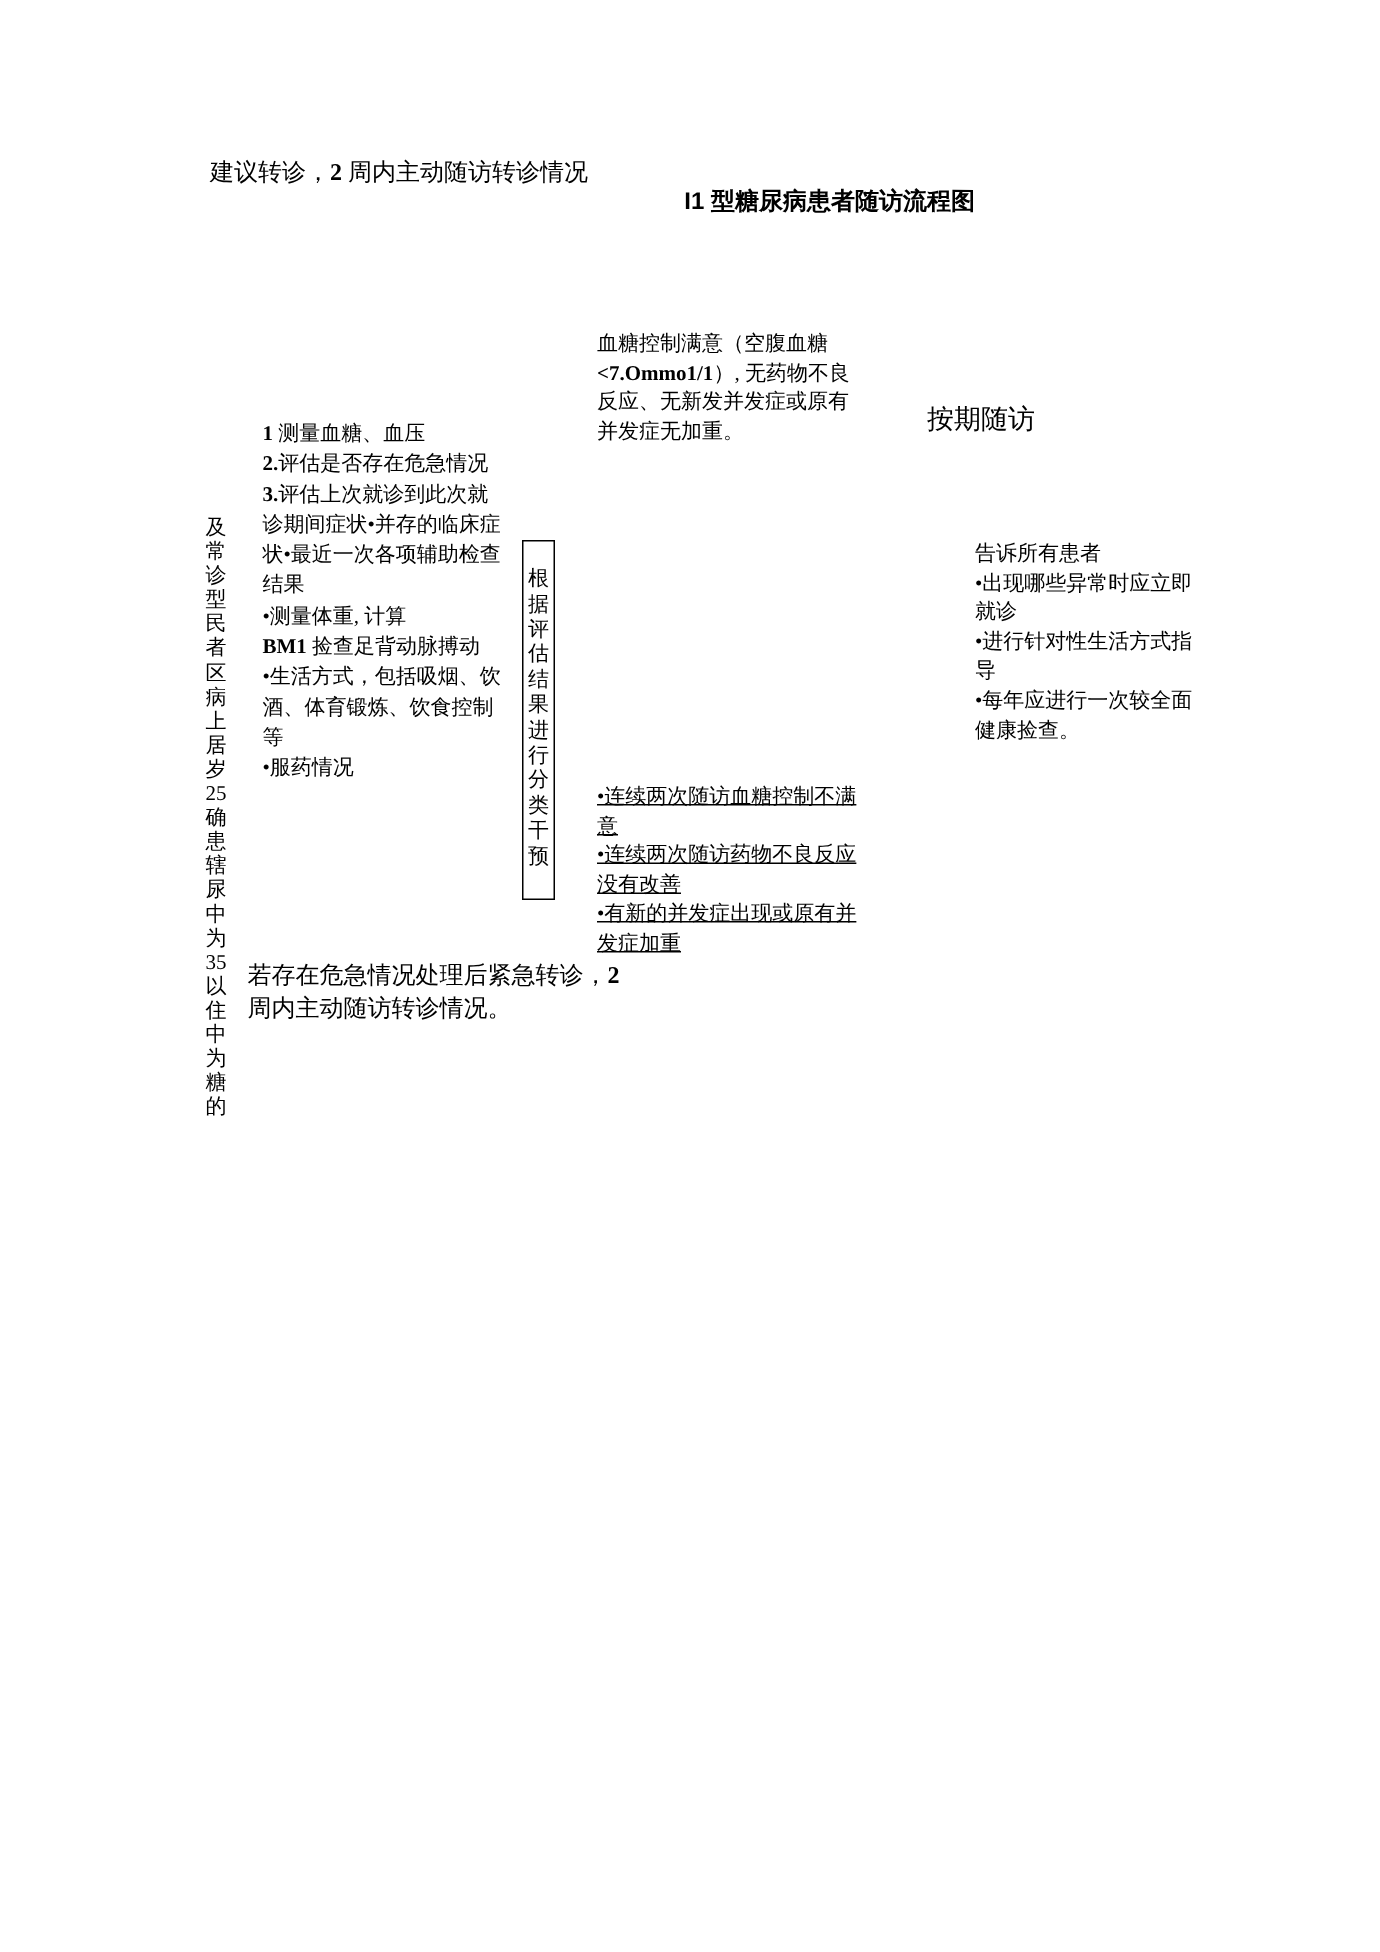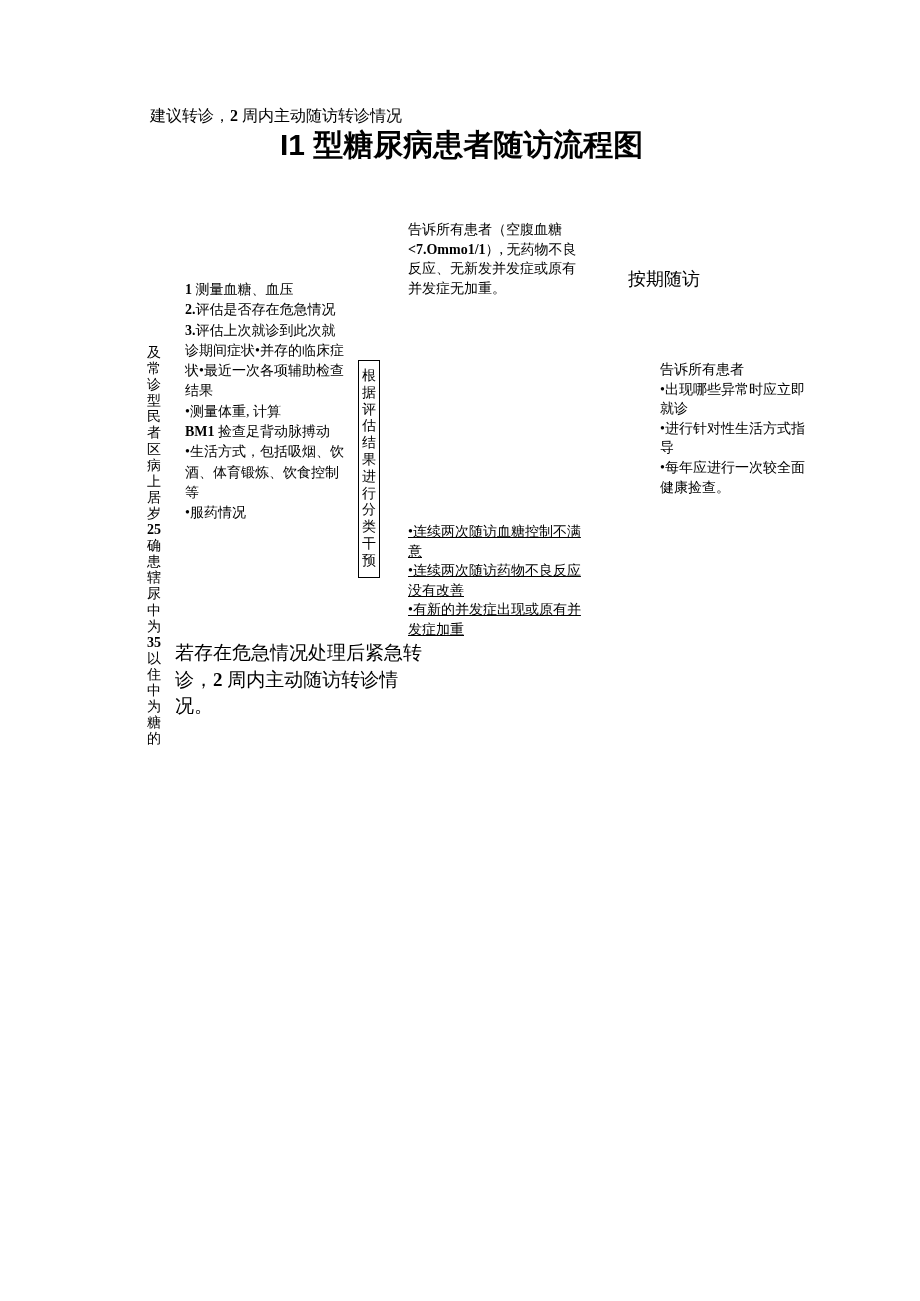--- a/index.html
+++ b/index.html
@@ -9,71 +9,71 @@
     background: #fff;
     font-family: "SimSun", "宋体", serif;
     color: #000;
     font-size: 14px;
     line-height: 1.4;
   }
   .page {
     position: relative;
     width: 756px;
     height: 1301px;
-    margin-left: 10px;
   }
   .header-line {
     position: absolute;
     left: 140px;
     top: 105px;
     font-size: 16px;
   }
   .title {
     position: absolute;
     left: 270px;
     top: 125px;
     width: 380px;
-    font-size: 30px;
+    font-size: 16px;
     font-weight: bold;
     font-family: "SimHei","黑体",sans-serif;
     line-height: 1.3;
+    text-align: right;
   }
   .bold { font-weight: bold; }
 
   
   .vbox {
     position: absolute;
     left: 137px;
     top: 345px;
     width: 16px;
     font-size: 14px;
     line-height: 1.15;
     text-align: left;
     word-break: break-all;
   }
-  .vbox .n { font-weight: bold; }
+  .vbox .n { font-weight: normal; }
 
   
   .exam {
     position: absolute;
     left: 175px;
     top: 280px;
     width: 160px;
     font-size: 14px;
     line-height: 1.45;
   }
 
   
   .classify {
     position: absolute;
     left: 348px;
     top: 360px;
     width: 16px;
     border: 1px solid #000;
-    padding: 7px 2px;
+    padding: 18px 2px;
     font-size: 14px;
     line-height: 1.2;
     text-align: center;
     word-break: break-all;
   }
 
   
   .sat {
     position: absolute;
     left: 398px;
@@ -107,21 +107,21 @@
     width: 150px;
     font-size: 14px;
     line-height: 1.4;
   }
   
   .emerg {
     position: absolute;
     left: 165px;
     top: 640px;
     width: 250px;
-    font-size: 19px;
+    font-size: 16px;
     line-height: 1.4;
   }
 </style>
 </head>
 <body>
 
 <div class="page">
 
   <div class="header-line">
     <span>建议转诊，</span><span class="bold">2 </span><span>周内主动随访转诊情况</span>
@@ -148,21 +148,21 @@
     <div><span class="bold">3.</span><span>评估上次就诊到此次就诊期间症状•并存的临床症状•最近一次各项辅助检查结果</span></div>
     <div>•测量体重, 计算</div>
     <div><span class="bold">BM1 </span><span>捡查足背动脉搏动</span></div>
     <div>•生活方式，包括吸烟、饮酒、体育锻炼、饮食控制等</div>
     <div>•服药情况</div>
   </div>
 
   <div class="classify">根据评估结果进行分类干预</div>
 
   <div class="sat">
-    <span>告诉所有患者（空腹血糖</span><span class="bold">&lt;7.Ommo1/1</span><span>）, 无药物不良反应、无新发并发症或原有并发症无加重。</span>
+    <span>血糖控制满意（空腹血糖</span><span class="bold">&lt;7.Ommo1/1</span><span>）, 无药物不良反应、无新发并发症或原有并发症无加重。</span>
   </div>
 
   <div class="followup">按期随访</div>
 
   <div class="unsat">
     <div>•连续两次随访血糖控制不满意</div>
     <div>•连续两次随访药物不良反应没有改善</div>
     <div>•有新的并发症出现或原有并发症加重</div>
   </div>
 

